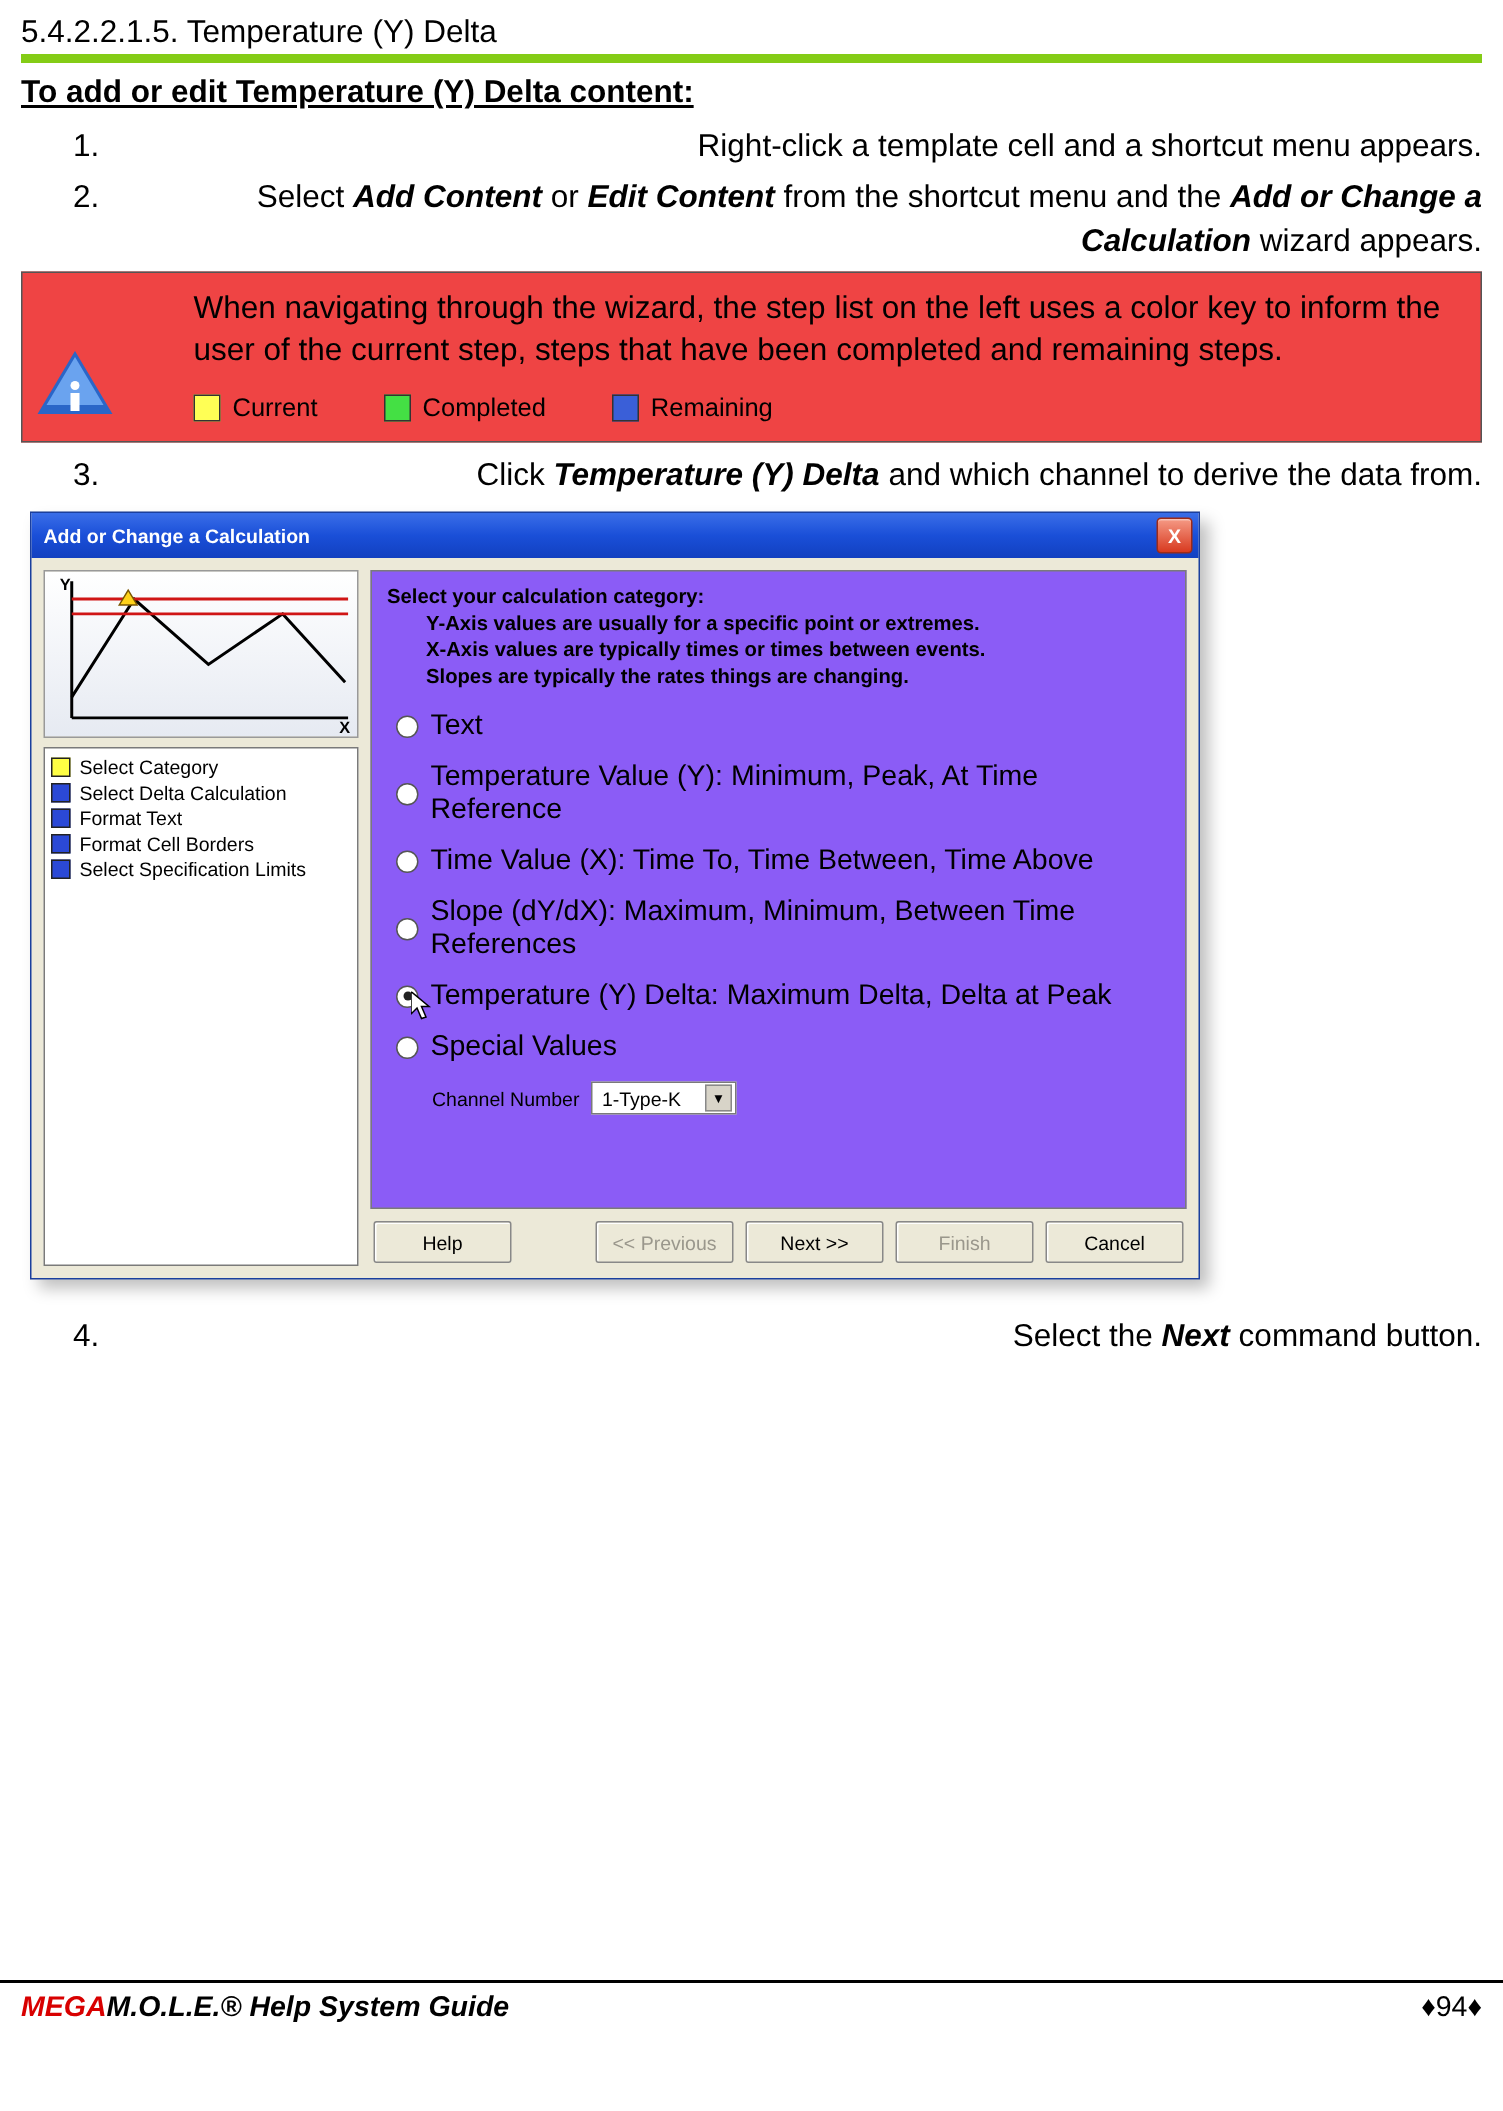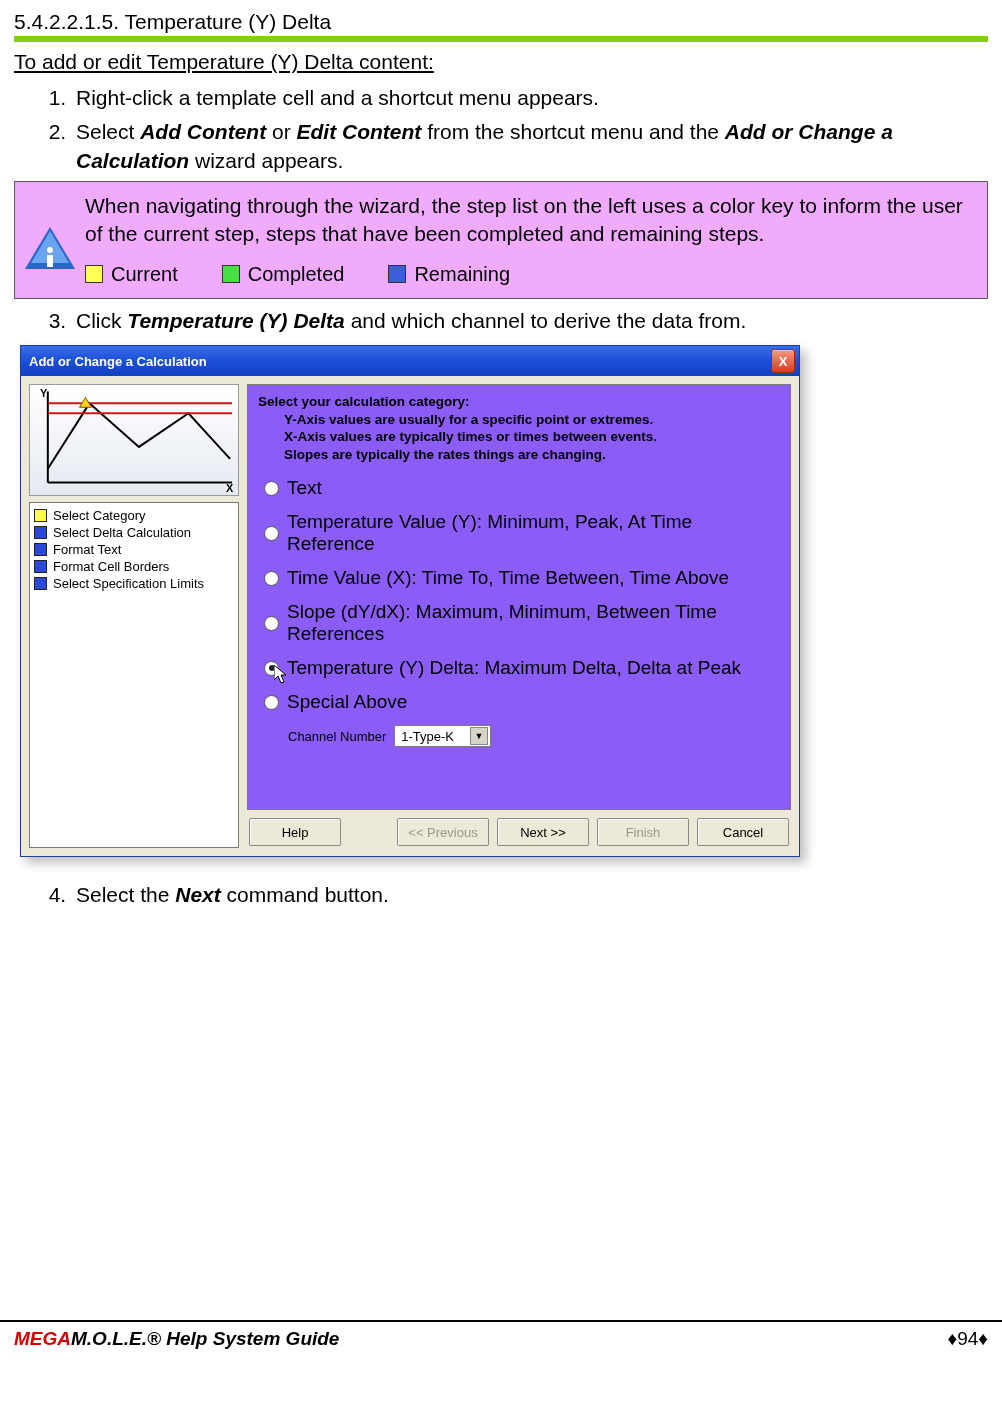--- a/index.html
+++ b/index.html
@@ -17,43 +17,45 @@
     position: relative;
   }
   .section-num {
     font-weight: normal;
     font-size: 21px;
     border-bottom: 6px solid #84cc16;
     padding-bottom: 2px;
     margin-bottom: 8px;
   }
   .subhead {
-    font-weight: normal;
+    font-weight: bold;
     font-size: 21px;
     text-decoration: underline;
     margin-bottom: 10px;
   }
   ol.steps {
     margin: 0 0 6px 0;
     padding-left: 58px;
     font-size: 21px;
   }
   ol.steps > li {
     margin-bottom: 6px;
     line-height: 1.35;
     padding-left: 4px;
+    text-align: right;
   }
   .bi { font-weight: bold; font-style: italic; }
   .info-box {
     border: 1px solid #555;
-    background: #f0abfc;
+    background: #ef4444;
     display: flex;
-    align-items: center;
+    align-items: flex-end;
     padding: 10px 10px 10px 6px;
     margin: 4px 0 8px 0;
+    gap: 44px;
   }
   .info-icon {
     width: 50px; height: 50px;
     margin: 24px 10px 0 4px;
     flex: 0 0 auto;
     position: relative;
   }
   .info-icon .tri {
     position:absolute; left:0; top:0;
     width:0;height:0;
@@ -70,21 +72,21 @@
   }
   .info-icon .dot {
     position:absolute; left:50%; top:20px; margin-left:-3px;
     width:6px;height:6px; border-radius:50%; background:#fff;
   }
   .info-icon .stem {
     position:absolute; left:50%; top:28px; margin-left:-3px;
     width:6px;height:12px; background:#fff;
   }
   .info-text { font-size: 21px; line-height:1.35; }
-  .key-row { margin-top: 12px; display:flex; align-items:center; gap: 8px; font-size:20px;}
+  .key-row { margin-top: 12px; display:flex; align-items:center; gap: 8px; font-size:17px;}
   .sq { width:16px; height:16px; display:inline-block; border:1px solid #333; }
   .sq.y { background:#ffff55; }
   .sq.g { background:#44e044; }
   .sq.b { background:#3a5fd8; }
   .key-label { margin-right: 36px; }
 
   
   .dialog {
     width: 778px;
     margin: 10px 0 0 6px;
@@ -294,21 +296,21 @@
               <span class="radio sel"></span>
                 <span>Temperature (Y) Delta:  Maximum Delta, Delta at Peak</span>
               <span class="cursor" style="left:10px; top:8px;">
                 <svg viewBox="0 0 16 20">
                     <polygon points="0,0 0,15 4,11 7,18 10,17 7,10 12,10" fill="#fff" stroke="#000" stroke-width="1"></polygon>
                   </svg>
               </span>
             </div>
             <div class="radio-row">
                 <span class="radio"></span>
-                <span>Special  Above</span>
+                <span>Special  Values</span>
               </div>
             <div class="chan-row">
               <span>Channel Number</span>
               <div class="chan-select">
                 <span>1-Type-K</span>
                 <span class="arrow">▼</span>
               </div>
             </div>
           </div>
         </div>

